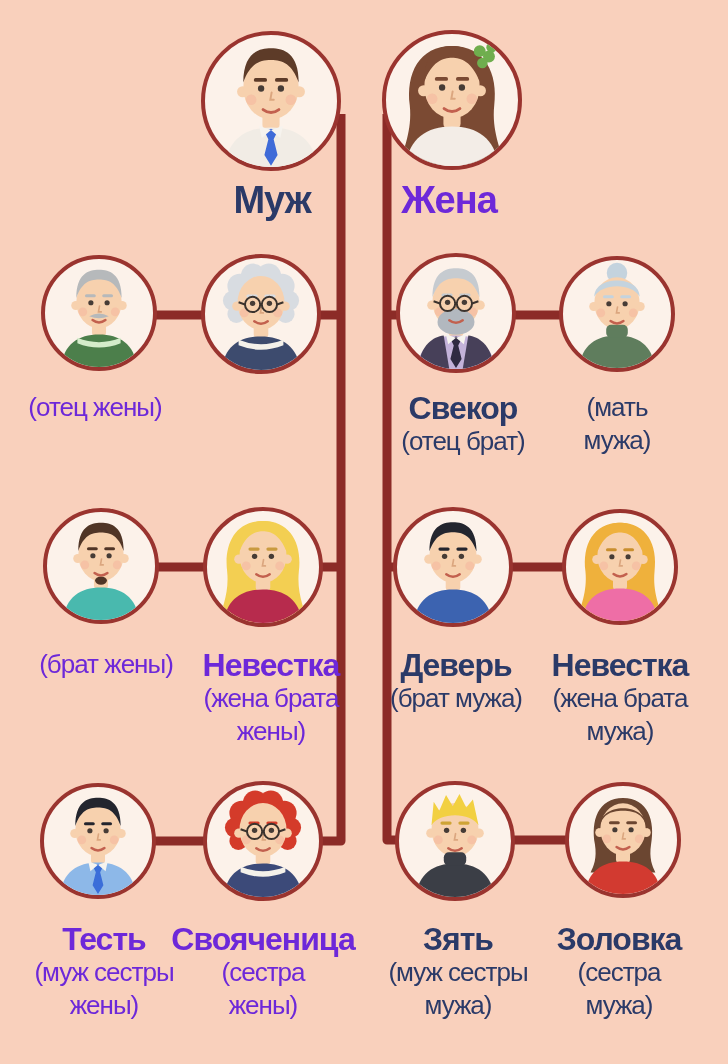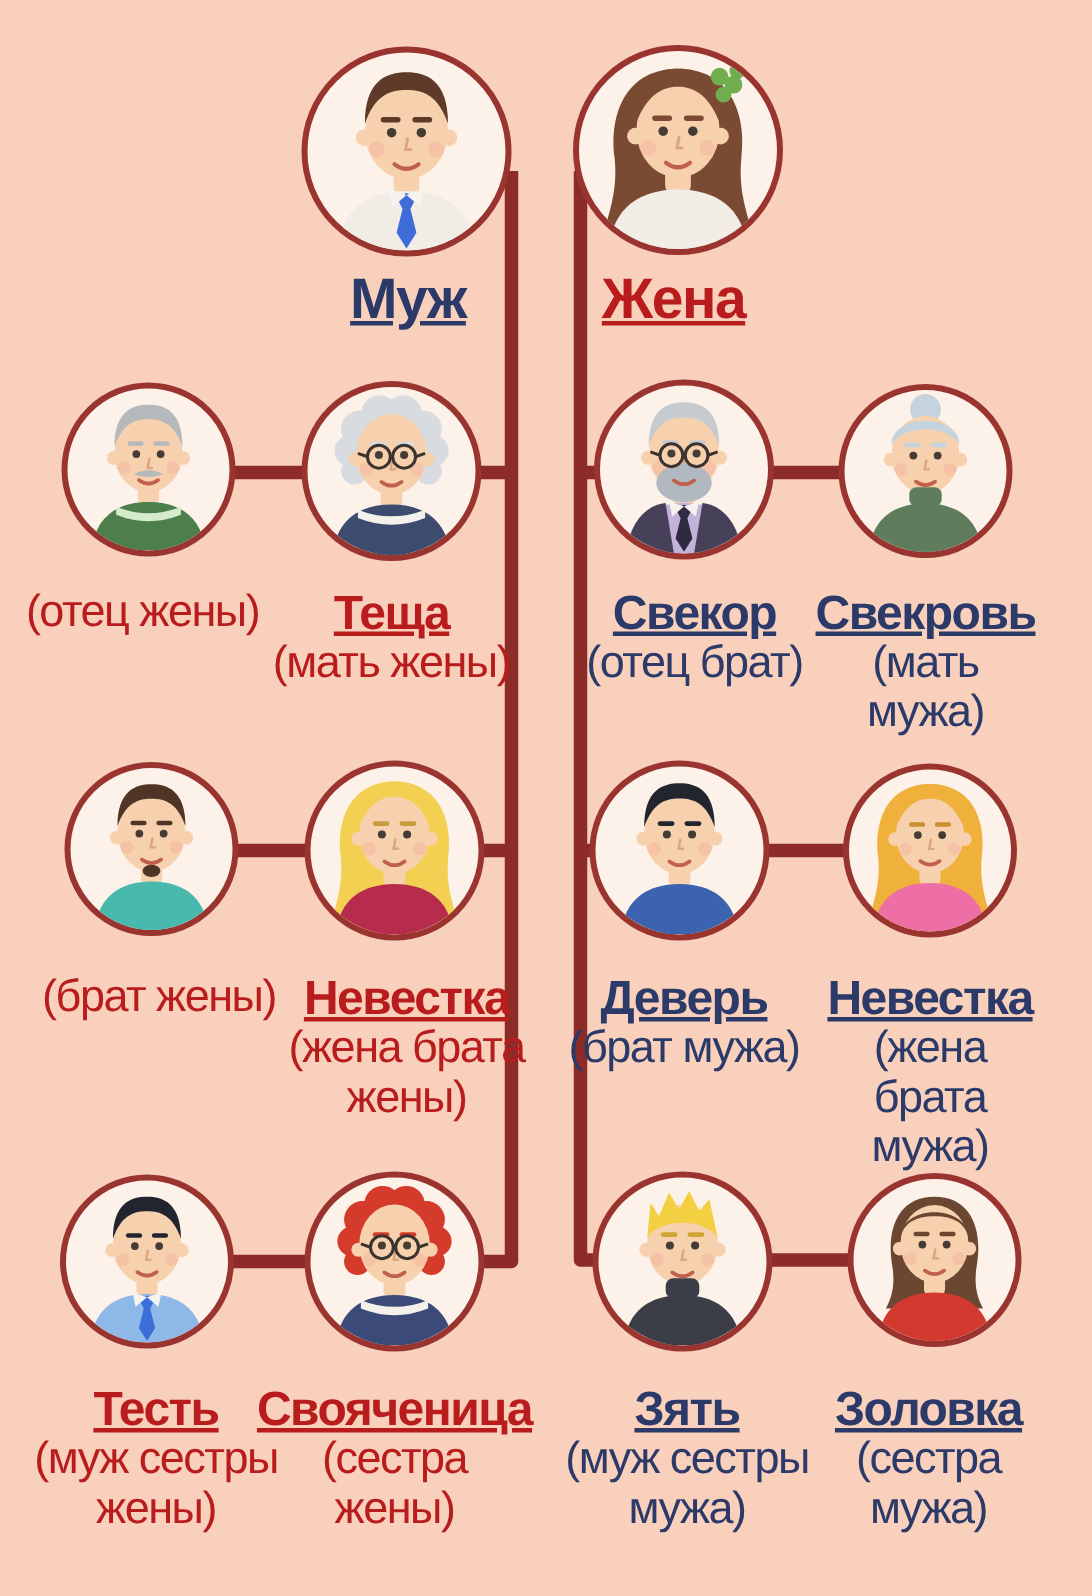--- a/index.html
+++ b/index.html
@@ -12,24 +12,24 @@
   .avatar{
     position:absolute;z-index:2;box-sizing:border-box;
     border:4px solid #9a342f;border-radius:50%;
     background:#fcf2ea;overflow:hidden;
   }
   .avatar svg{display:block;width:100%;height:100%;}
   .label{
     position:absolute;z-index:3;transform:translateX(-50%);
     text-align:center;white-space:nowrap;
   }
-  .label .t{font-size:32px;font-weight:700;line-height:34px;letter-spacing:-1px;text-decoration:underline;}
+  .label .t{font-size:32px;font-weight:700;line-height:34px;letter-spacing:-1px;}
   .label .t.big{font-size:38px;line-height:40px;}
-  .label .s{font-size:30px;font-weight:400;line-height:33px;letter-spacing:-1px;white-space:pre-line;}
-  .maroon{color:#b91c1c;}
+  .label .s{font-size:26px;font-weight:400;line-height:33px;letter-spacing:-1px;white-space:pre-line;}
+  .maroon{color:#6d28d9;}
   .navy{color:#2b3a68;}
 </style>
 </head>
 <body>
 
 <div id="canvas">
 
   <svg class="connectors" width="728" height="1064" viewBox="0 0 728 1064">
     <path d="M341,114 L341,841 L98,841 M341,315 L99,315 M341,567 L101,567" fill="none" stroke="#8c2b27" stroke-width="9" stroke-linejoin="round"></path>
     <path d="M387,114 L387,840 L623,840 M387,315 L617,315 M387,567 L620,567" fill="none" stroke="#8c2b27" stroke-width="9" stroke-linejoin="round"></path>
@@ -348,30 +348,25 @@
   <div class="label" style="left:272px;top:180px">
     <div class="t big navy">Муж</div>
   </div>
   <div class="label" style="left:449px;top:180px">
     <div class="t big maroon">Жена</div>
   </div>
 
   <div class="label" style="left:95px;top:391px">
     <div class="s maroon">(отец жены)</div>
   </div>
-  <div class="label" style="left:261px;top:391px">
-    <div class="t maroon">Теща</div>
-    <div class="s maroon">(мать жены)</div>
-  </div>
   <div class="label" style="left:463px;top:391px">
     <div class="t navy">Свекор</div>
     <div class="s navy">(отец брат)</div>
   </div>
   <div class="label" style="left:617px;top:391px">
-    <div class="t navy">Свекровь</div>
     <div class="s navy">(мать мужа)</div>
   </div>
 
   <div class="label" style="left:106px;top:648px">
     <div class="s maroon">(брат жены)</div>
   </div>
   <div class="label" style="left:271px;top:648px">
     <div class="t maroon">Невестка</div>
     <div class="s maroon">(жена брата
 жены)</div>

